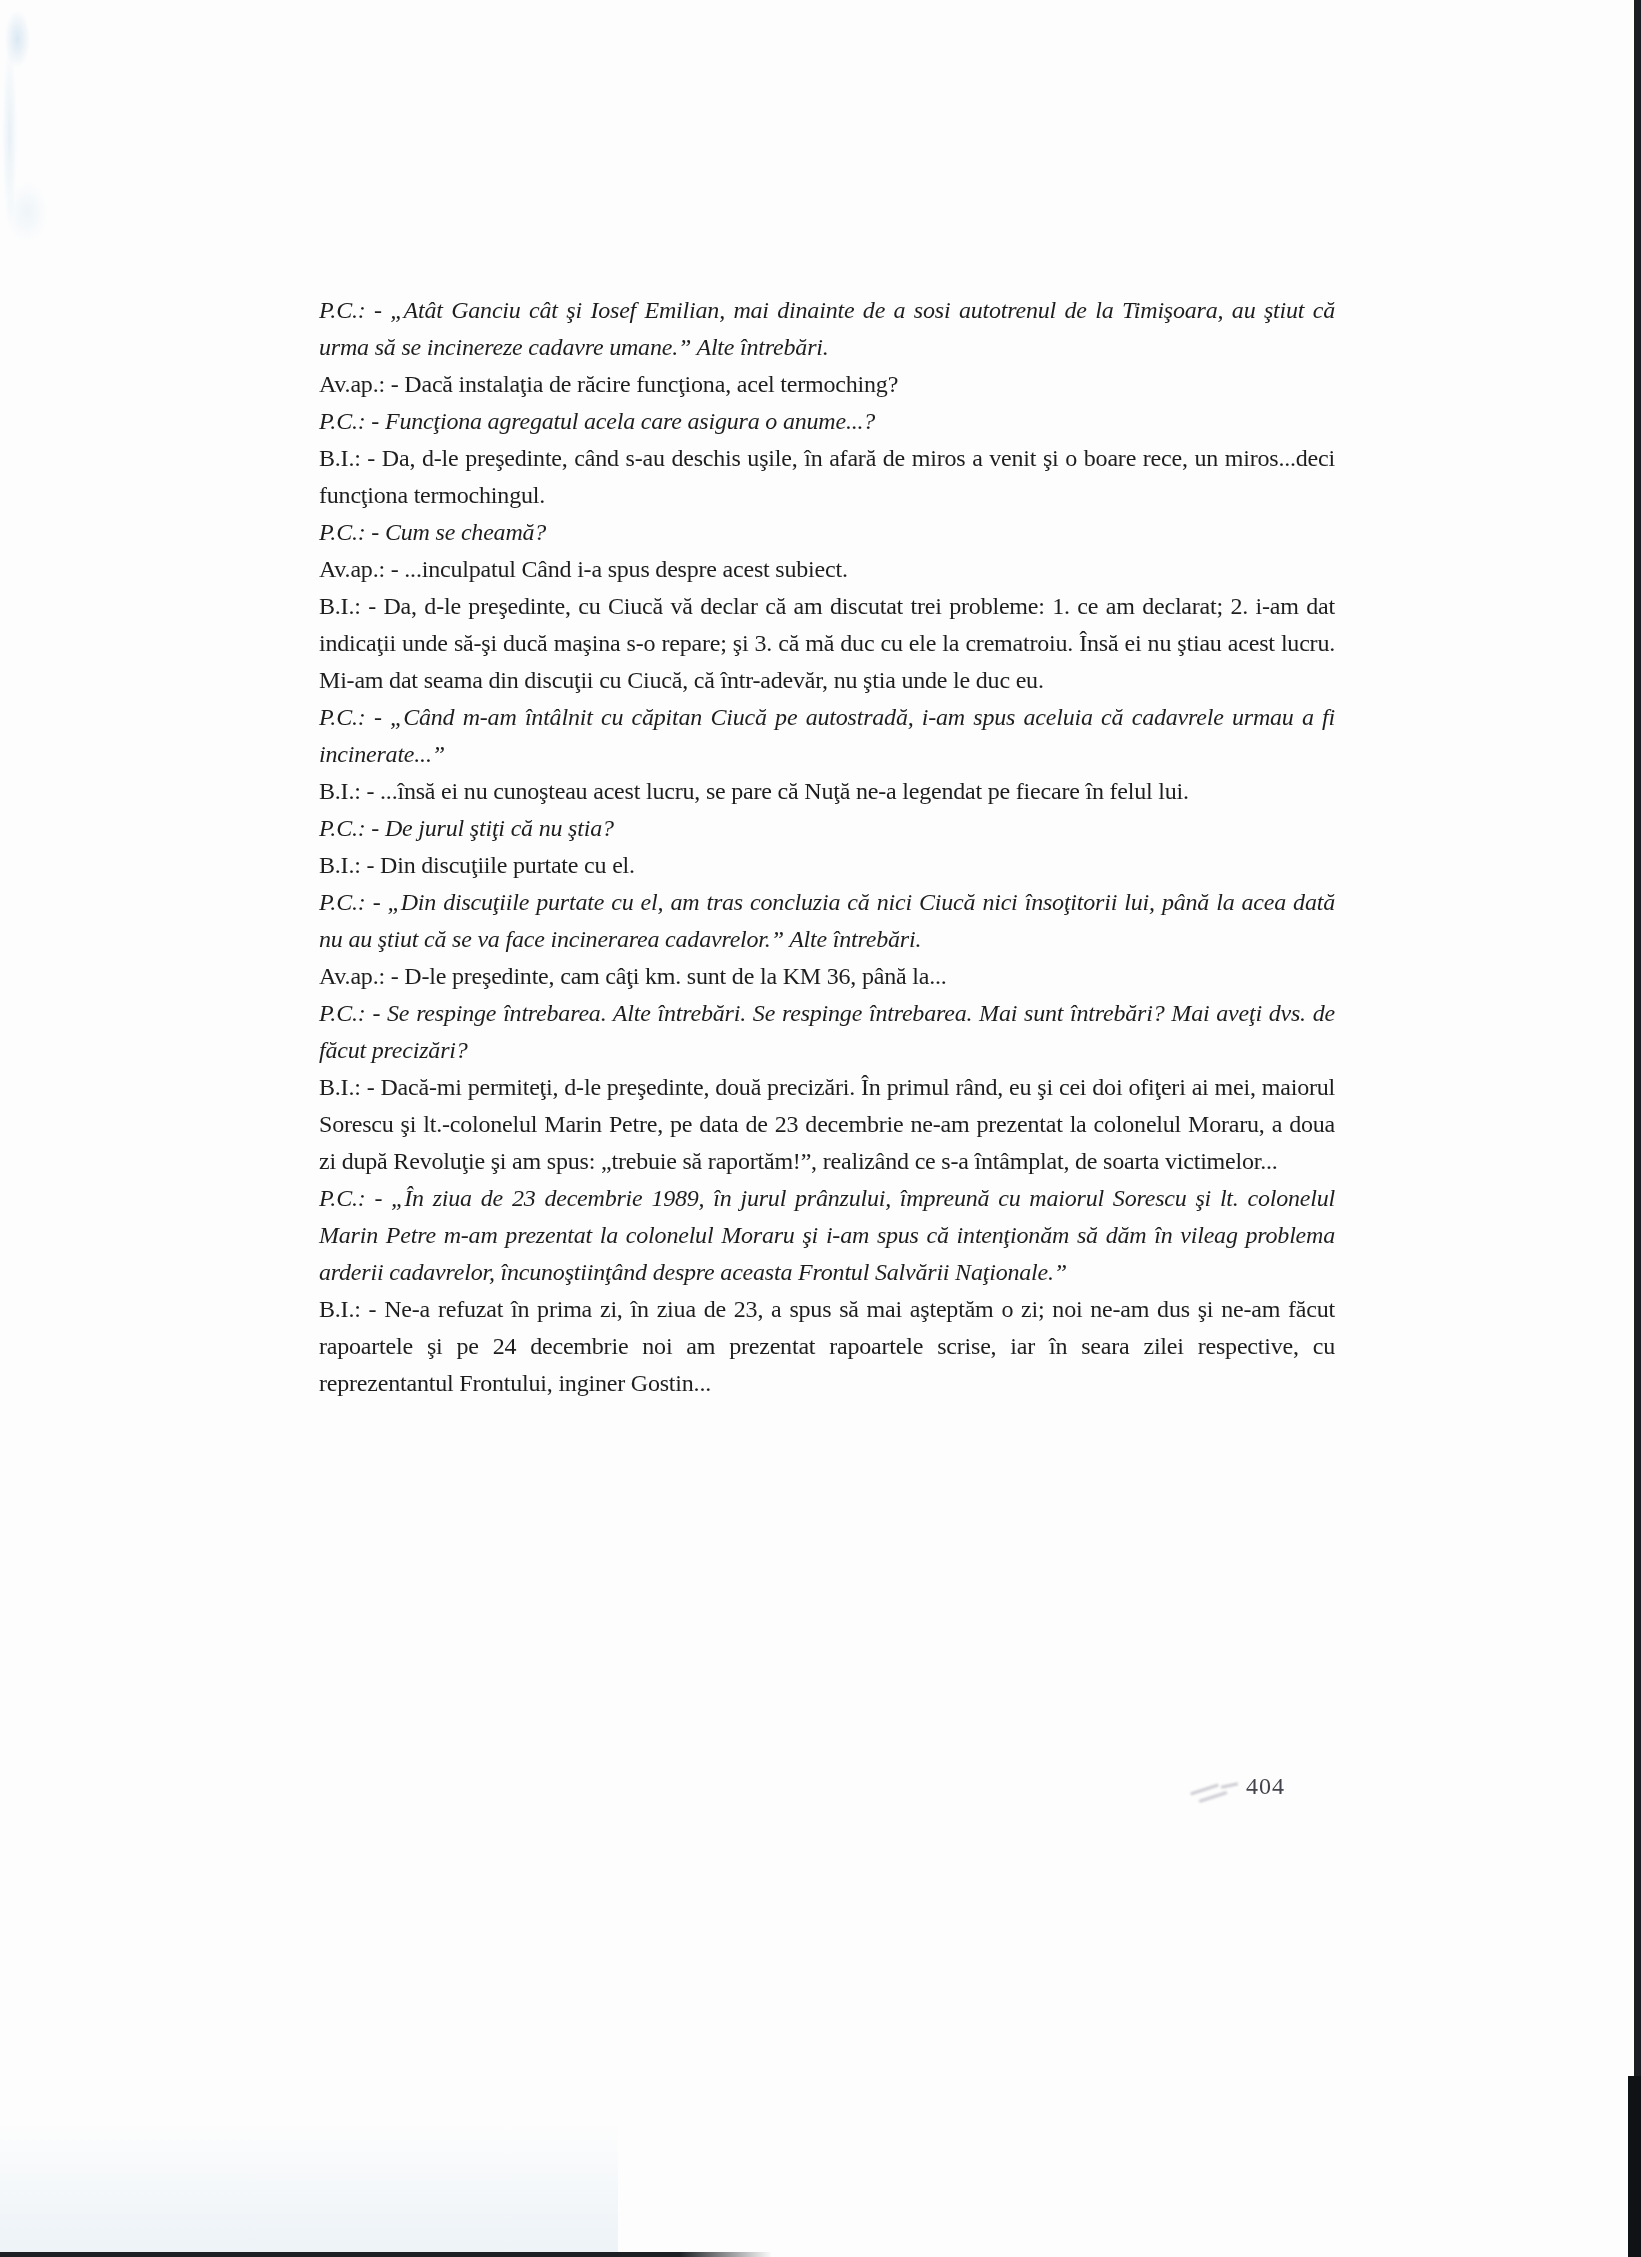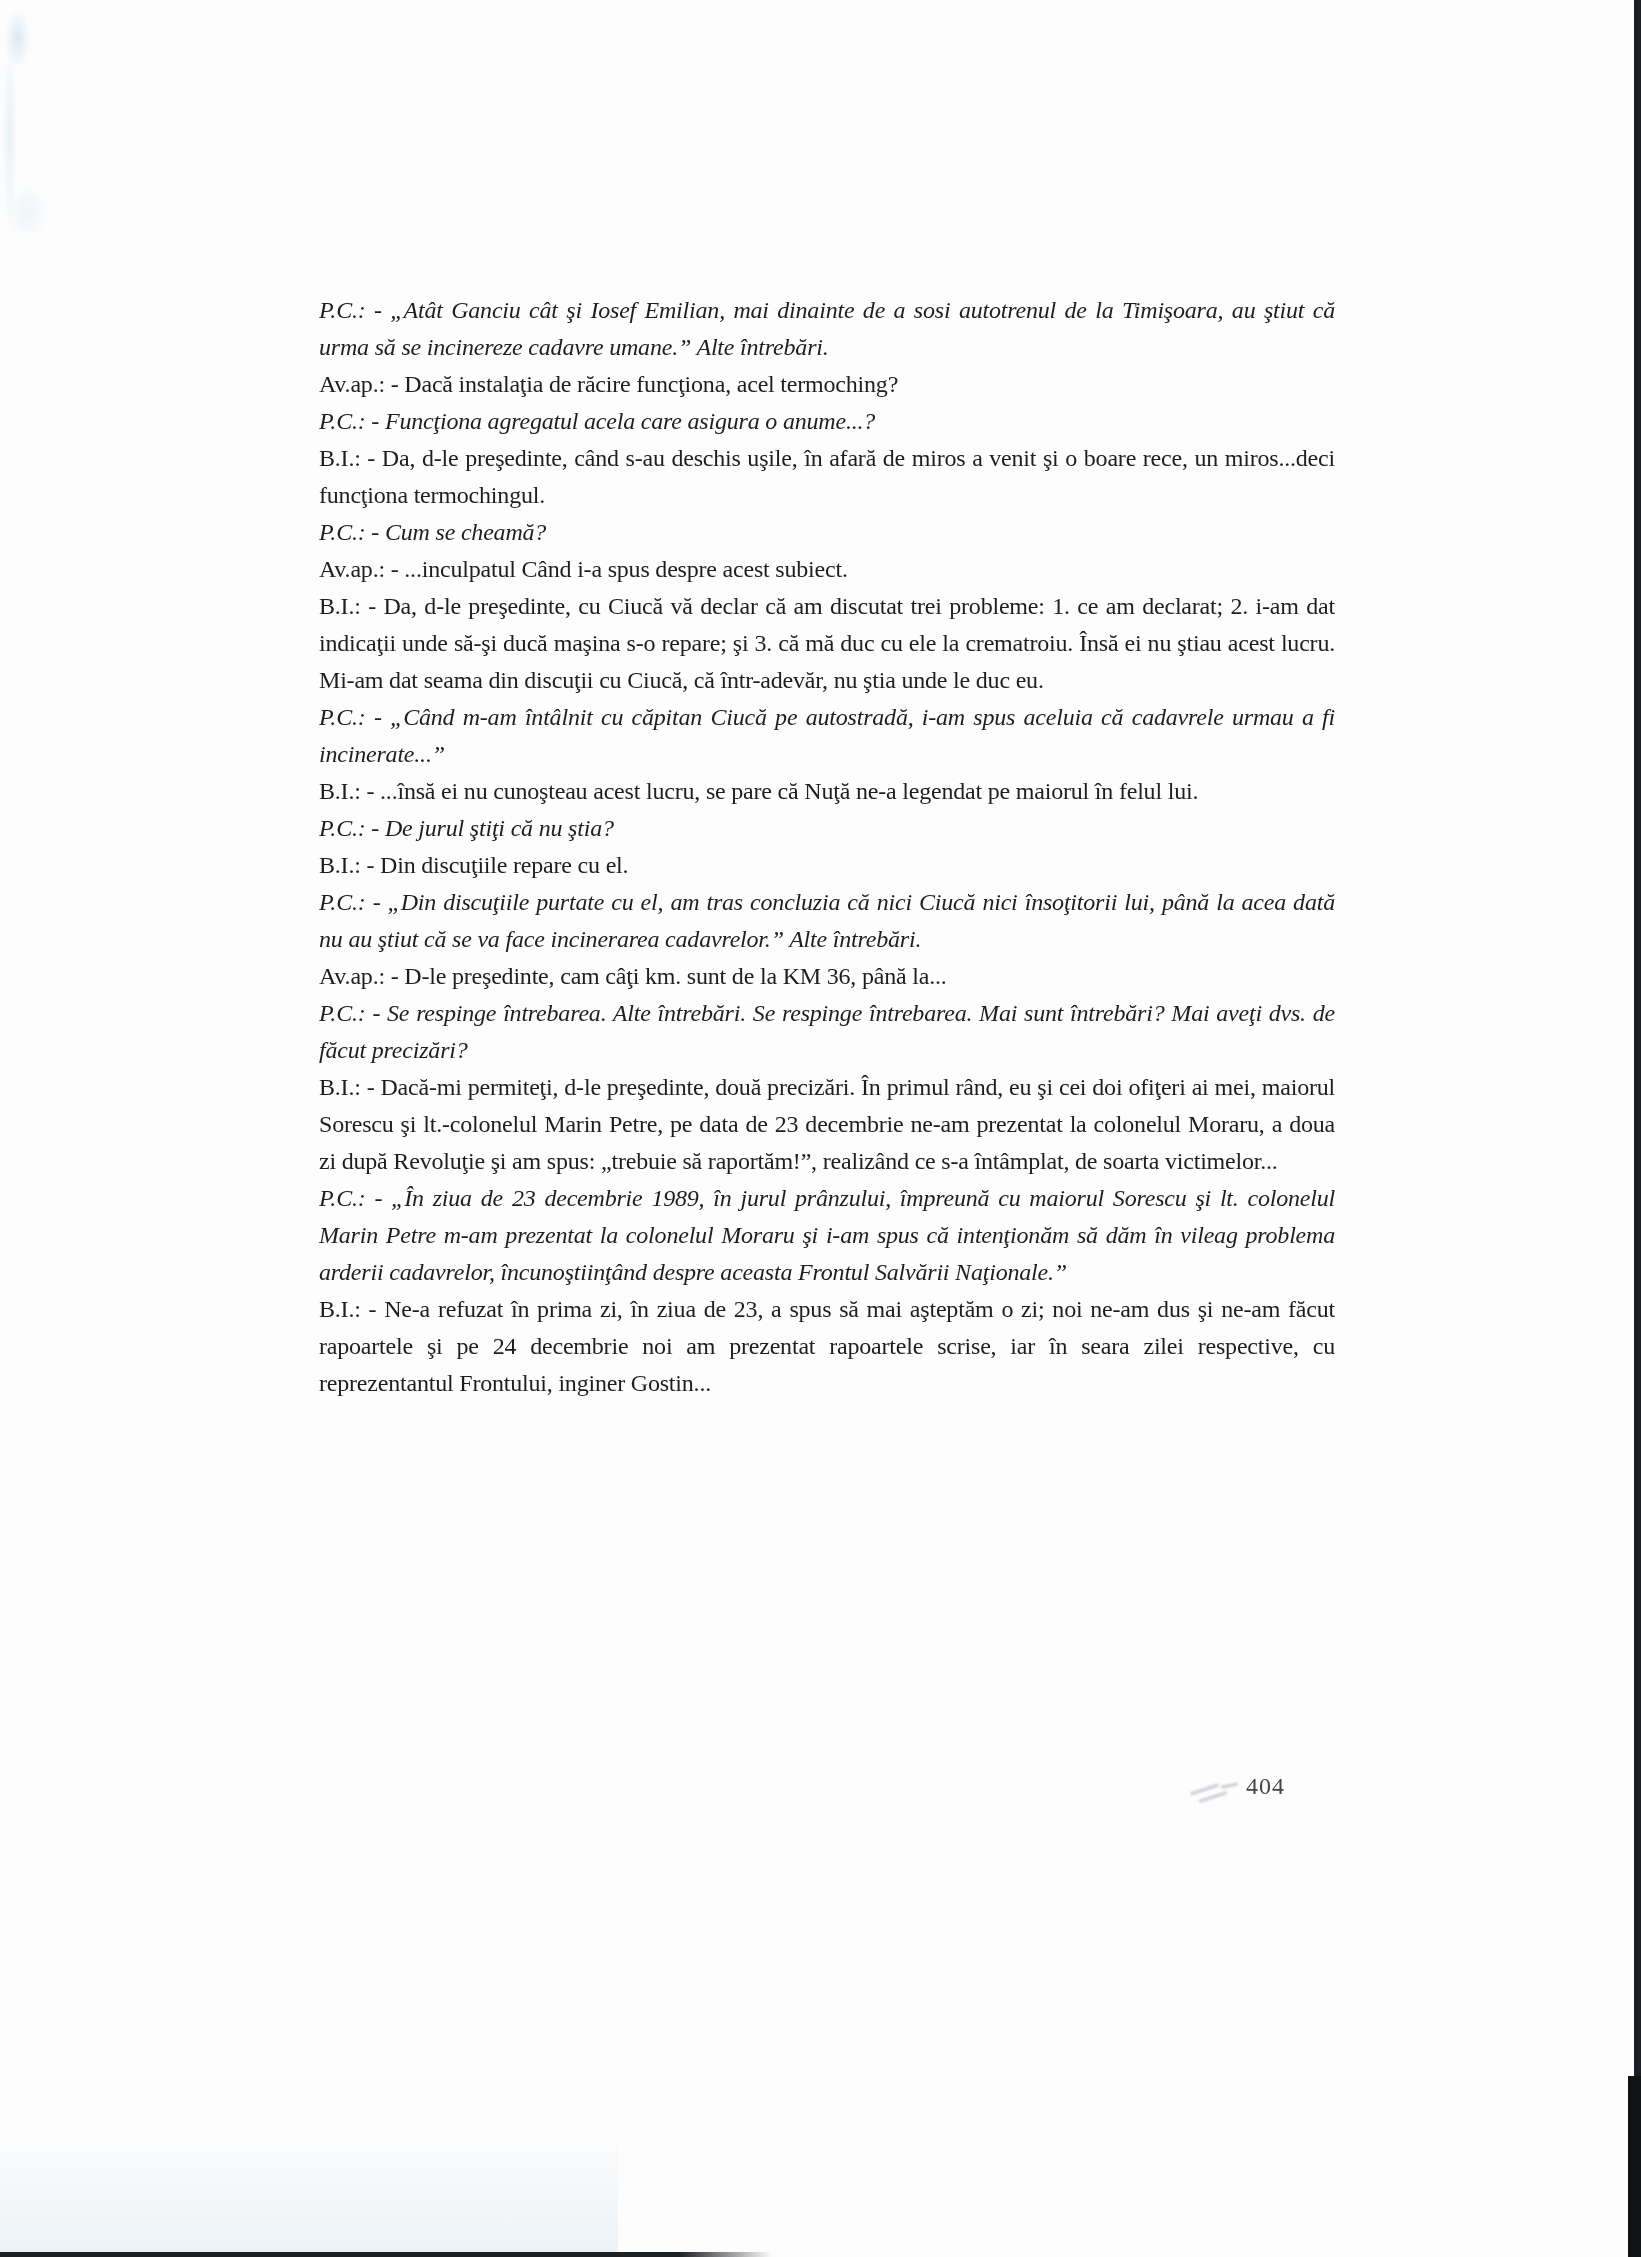--- a/index.html
+++ b/index.html
@@ -115,23 +115,23 @@
 
   <div class="text-block">
       <p class="para italic">P.C.: - „Atât Ganciu cât şi Iosef Emilian, mai dinainte de a sosi autotrenul de la Timişoara, au ştiut că urma să se incinereze cadavre umane.” Alte întrebări.</p>
       <p class="para regular">Av.ap.: - Dacă instalaţia de răcire funcţiona, acel termoching?</p>
       <p class="para italic">P.C.: - Funcţiona agregatul acela care asigura o anume...?</p>
       <p class="para regular">B.I.: - Da, d-le preşedinte, când s-au deschis uşile, în afară de miros a venit şi o boare rece, un miros...deci funcţiona termochingul.</p>
       <p class="para italic">P.C.: - Cum se cheamă?</p>
       <p class="para regular">Av.ap.: - ...inculpatul Când i-a spus despre acest subiect.</p>
       <p class="para regular">B.I.: - Da, d-le preşedinte, cu Ciucă vă declar că am discutat trei probleme: 1. ce am declarat; 2. i-am dat indicaţii unde să-şi ducă maşina s-o repare; şi 3. că mă duc cu ele la crematroiu. Însă ei nu ştiau acest lucru. Mi-am dat seama din discuţii cu Ciucă, că într-adevăr, nu ştia unde le duc eu.</p>
       <p class="para italic">P.C.: - „Când m-am întâlnit cu căpitan Ciucă pe autostradă, i-am spus aceluia că cadavrele urmau a fi incinerate...”</p>
-      <p class="para regular">B.I.: - ...însă ei nu cunoşteau acest lucru, se pare că Nuţă ne-a legendat pe maiorul în felul lui.</p>
+      <p class="para regular">B.I.: - ...însă ei nu cunoşteau acest lucru, se pare că Nuţă ne-a legendat pe fiecare în felul lui.</p>
       <p class="para italic">P.C.: - De jurul ştiţi că nu ştia?</p>
-      <p class="para regular">B.I.: - Din discuţiile repare cu el.</p>
+      <p class="para regular">B.I.: - Din discuţiile purtate cu el.</p>
       <p class="para italic">P.C.: - „Din discuţiile purtate cu el, am tras concluzia că nici Ciucă nici însoţitorii lui, până la acea dată nu au ştiut că se va face incinerarea cadavrelor.” Alte întrebări.</p>
       <p class="para regular">Av.ap.: - D-le preşedinte, cam câţi km. sunt de la KM 36, până la...</p>
       <p class="para italic">P.C.: - Se respinge întrebarea. Alte întrebări. Se respinge întrebarea. Mai sunt întrebări? Mai aveţi dvs. de făcut precizări?</p>
       <p class="para regular">B.I.: - Dacă-mi permiteţi, d-le preşedinte, două precizări. În primul rând, eu şi cei doi ofiţeri ai mei, maiorul Sorescu şi lt.-colonelul Marin Petre, pe data de 23 decembrie ne-am prezentat la colonelul Moraru, a doua zi după Revoluţie şi am spus: „trebuie să raportăm!”, realizând ce s-a întâmplat, de soarta victimelor...</p>
       <p class="para italic">P.C.: - „În ziua de 23 decembrie 1989, în jurul prânzului, împreună cu maiorul Sorescu şi lt. colonelul Marin Petre m-am prezentat la colonelul Moraru şi i-am spus că intenţionăm să dăm în vileag problema arderii cadavrelor, încunoştiinţând despre aceasta Frontul Salvării Naţionale.”</p>
       <p class="para regular">B.I.: - Ne-a refuzat în prima zi, în ziua de 23, a spus să mai aşteptăm o zi; noi ne-am dus şi ne-am făcut rapoartele şi pe 24 decembrie noi am prezentat rapoartele scrise, iar în seara zilei respective, cu reprezentantul Frontului, inginer Gostin...</p>
     </div>
 
   <div class="smudge"></div>
 

